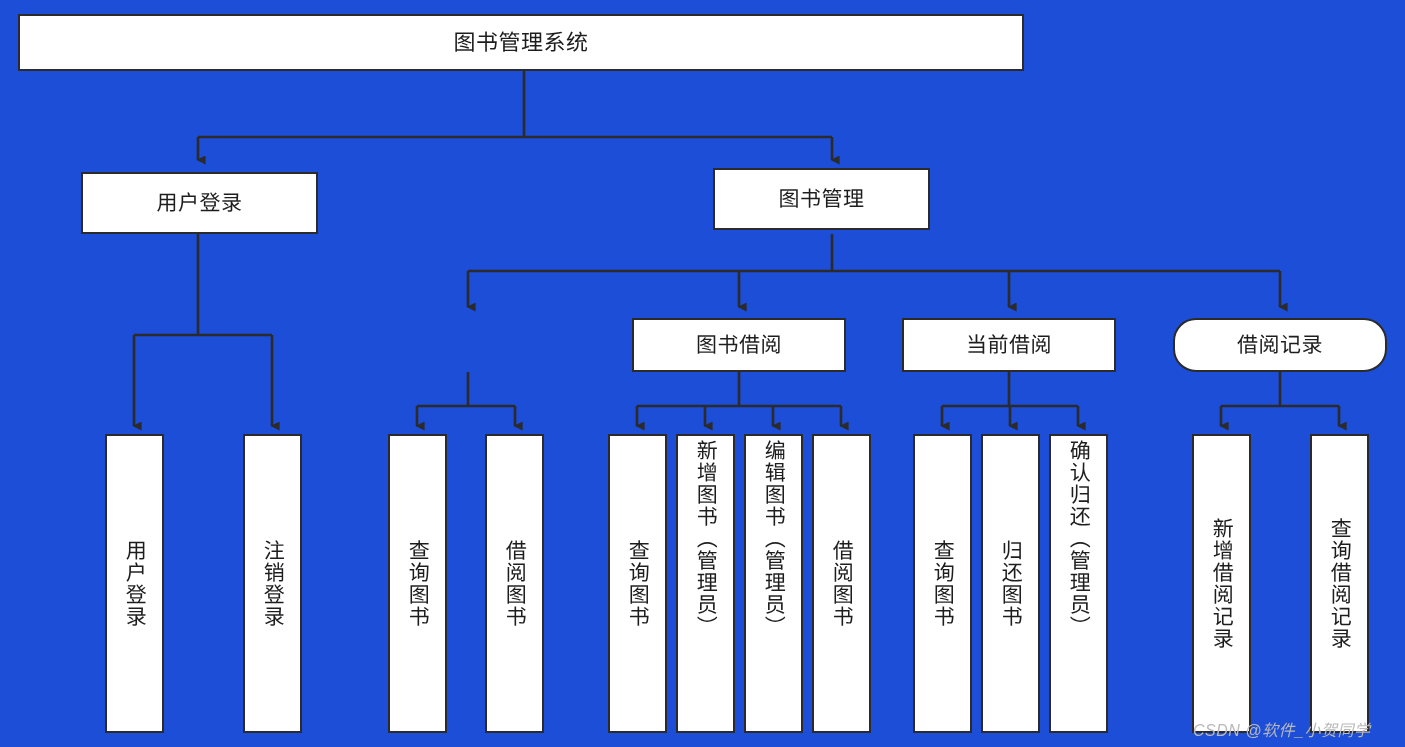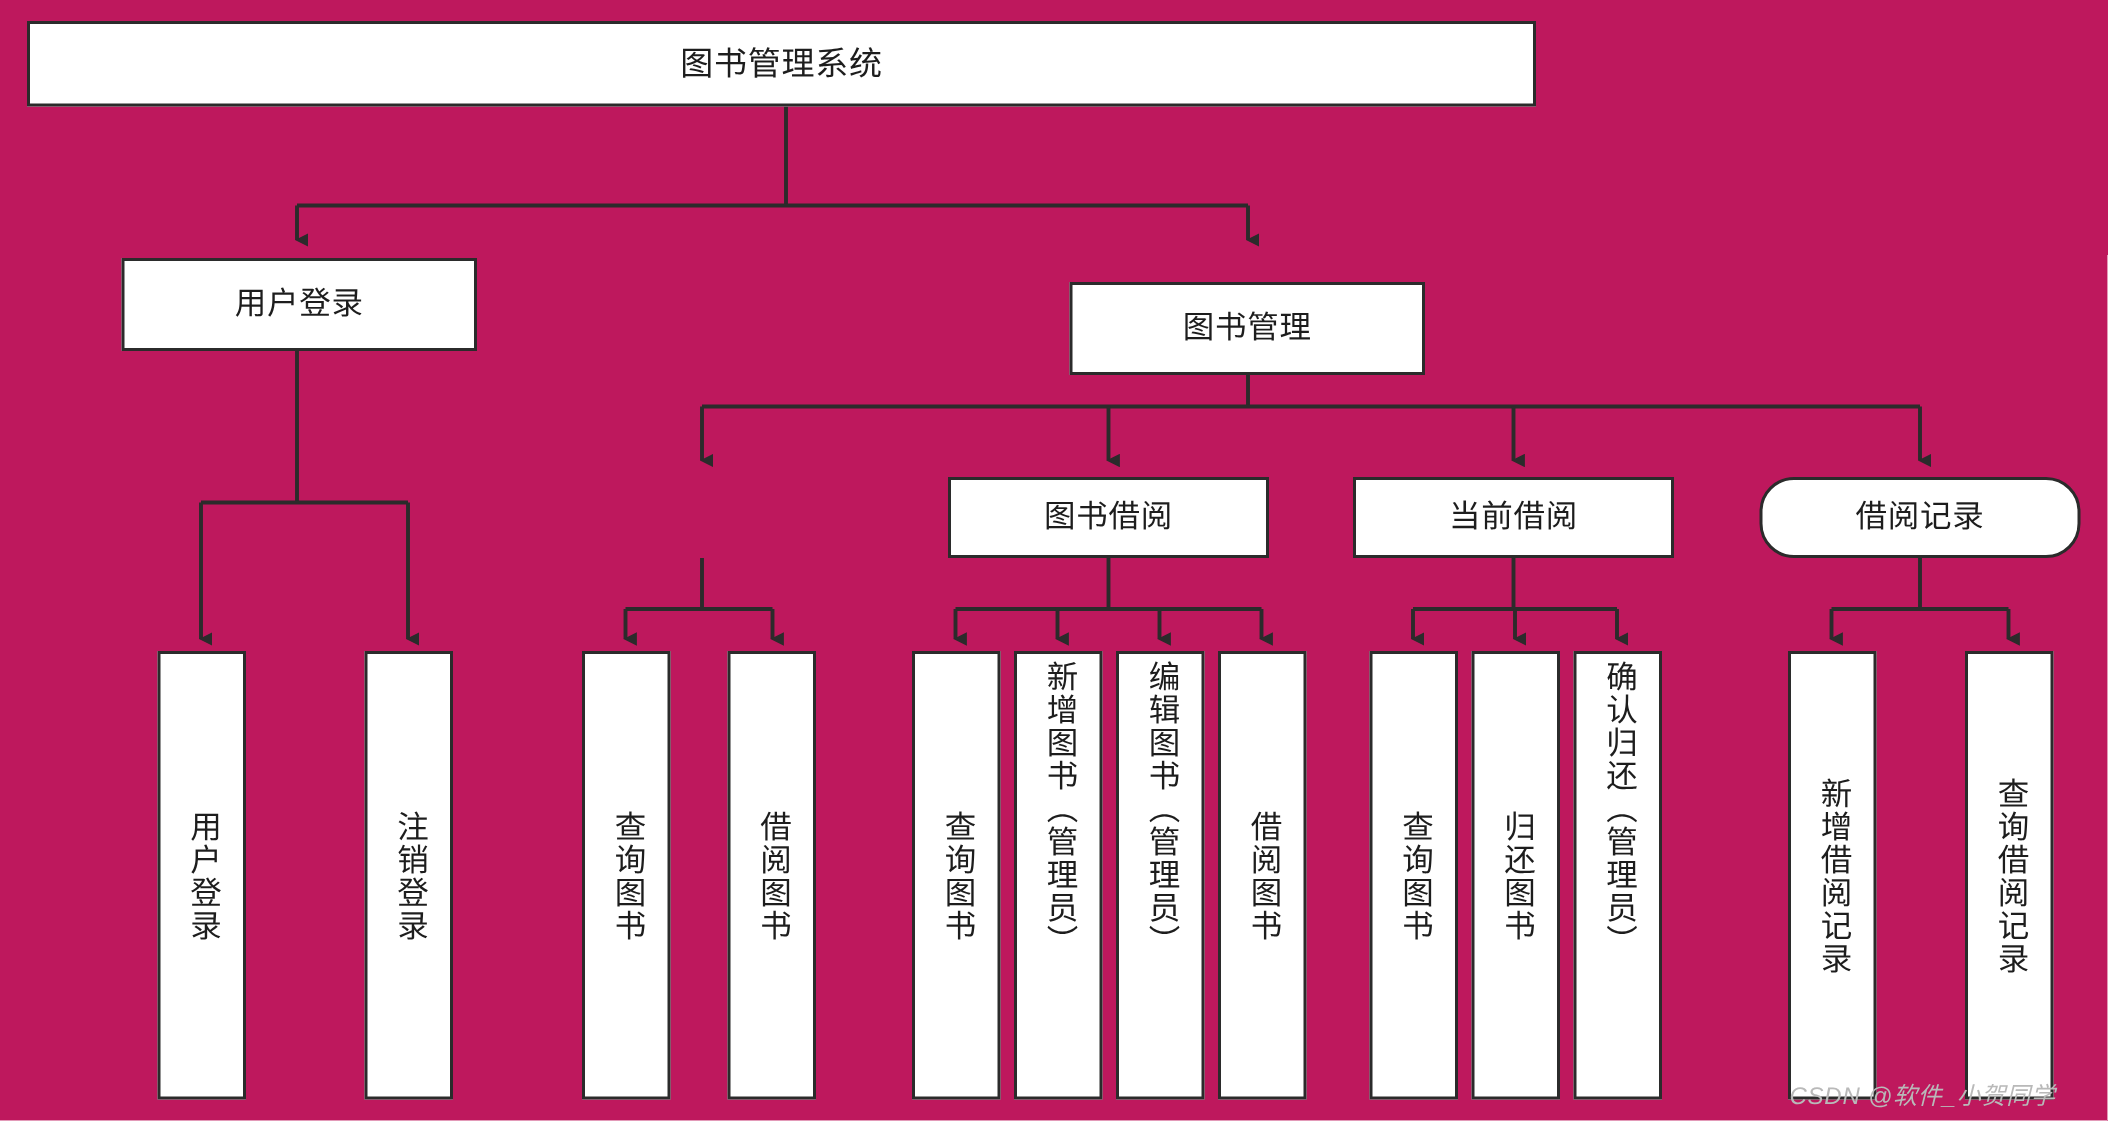--- a/index.html
+++ b/index.html
@@ -9,21 +9,21 @@
     background: #ffffff;
   }
   body {
     font-family: "Liberation Sans", "DejaVu Sans", sans-serif;
     color: #1a1a1a;
   }
   #canvas {
     position: relative;
     width: 1405px;
     height: 747px;
-    background: #be185d;
+    background: #1d4ed8;
     overflow: hidden;
   }
   svg#connectors {
     position: absolute;
     left: 0;
     top: 0;
     width: 1405px;
     height: 747px;
     pointer-events: none;
   }
@@ -128,21 +128,21 @@
     </g>
   </svg>
 
   <div class="node root" style="left:18px; top:14px; width:1006px; height:57px;">
     <span class="label">图书管理系统</span>
   </div>
 
   <div class="node" style="left:81px; top:172px; width:237px; height:62px;">
     <span class="label">用户登录</span>
   </div>
-  <div class="node" style="left:713px; top:188px; width:237px; height:62px;">
+  <div class="node" style="left:713px; top:168px; width:217px; height:62px;">
     <span class="label">图书管理</span>
   </div>
 
   <div class="node" style="left:902px; top:318px; width:214px; height:54px;">
     <span class="label">当前借阅</span>
   </div>
   <div class="node" style="left:632px; top:318px; width:214px; height:54px;">
     <span class="label">图书借阅</span>
   </div>
   <div class="node" style="left:1173px; top:318px; width:214px; height:54px;border-radius:23px;">

